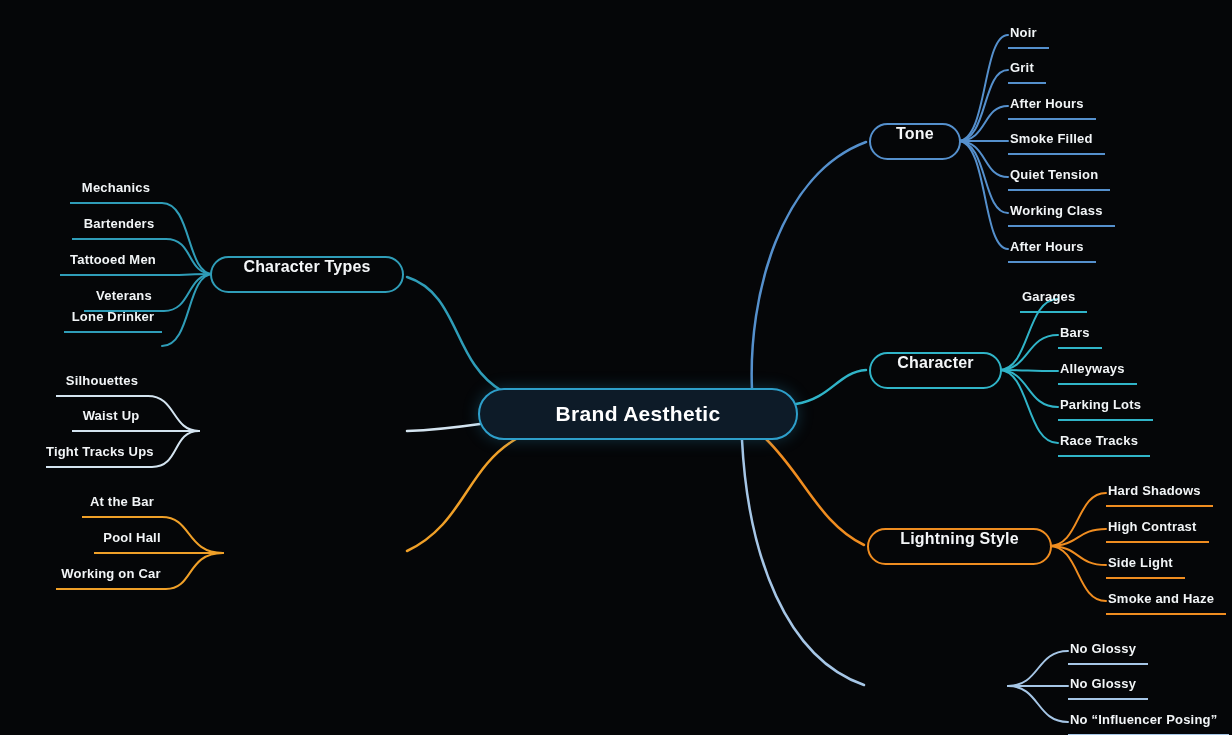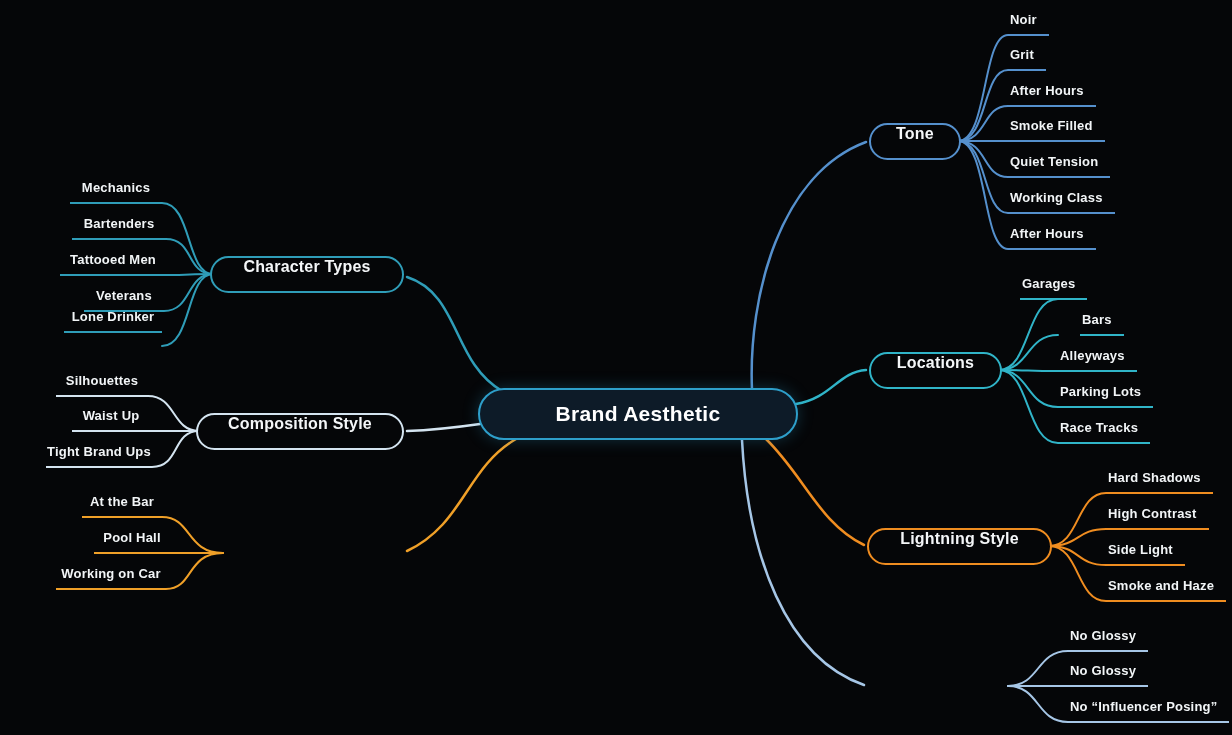--- a/index.html
+++ b/index.html
@@ -16,21 +16,21 @@
     font-size:21px;font-weight:700;letter-spacing:.3px;
     box-shadow:0 0 16px rgba(46,159,202,.28);cursor:pointer;}
 
   .branch{position:absolute;height:37px;box-sizing:border-box;display:flex;align-items:flex-start;
     justify-content:center;border:2px solid var(--c,#888);border-radius:19px;background:#050608;
     color:#f4f6f8;font-size:16px;font-weight:600;letter-spacing:.2px;cursor:pointer;}
 
   .leaf{position:absolute;box-sizing:border-box;color:#f2f5f7;font-size:13px;font-weight:600;
     letter-spacing:.2px;line-height:16px;padding-bottom:6px;white-space:nowrap;
     border-bottom:2px solid var(--c,#888);cursor:pointer;}
-  .leaf.right{padding-left:2px;padding-right:12px;text-align:right;}
+  .leaf.right{padding-left:2px;padding-right:12px;text-align:right;margin-top:13px;}
   .leaf.left{text-align:center;}
 </style>
 </head>
 <body>
 
 <div class="canvas">
 
   <svg class="wires" width="1232" height="735" aria-hidden="true">
 
     <path class="wire-main" d="M 752 390 C 748 296 780 174 866 142" style="--c: #5590cd;"></path>
@@ -80,42 +80,39 @@
   </svg>
 
   <div class="central" style="--c: #2e9fca;">
     <span>Brand Aesthetic</span>
   </div>
 
   <div class="branch" style="left: 869px; top: 123px; width: 92px; --c: #5590cd;">
     <span>Tone</span>
   </div>
   <div class="branch" style="left: 869px; top: 352px; width: 133px; --c: #30b4c8;">
-    <span>Locations</span>
+    <span>Character</span>
   </div>
   <div class="branch" style="left: 867px; top: 528px; width: 185px; --c: #f08d20;">
     <span>Lightning Style</span>
   </div>
   <div class="branch" style="left: 210px; top: 256px; width: 194px; --c: #2f9db8;">
     <span>Character Types</span>
-  </div>
-  <div class="branch" style="left: 196px; top: 413px; width: 208px; --c: #d4e4f0;">
-    <span>Composition Style</span>
   </div>
 
   <div class="leaf right" style="left: 1008px; top: 12px; --c: #5590cd;"><span>Noir</span></div>
   <div class="leaf right" style="left: 1008px; top: 47px; --c: #5590cd;"><span>Grit</span></div>
   <div class="leaf right" style="left: 1008px; top: 83px; --c: #5590cd;"><span>After Hours</span></div>
   <div class="leaf right" style="left: 1008px; top: 118px; --c: #5590cd;"><span>Smoke Filled</span></div>
   <div class="leaf right" style="left: 1008px; top: 154px; --c: #5590cd;"><span>Quiet Tension</span></div>
   <div class="leaf right" style="left: 1008px; top: 190px; --c: #5590cd;"><span>Working Class</span></div>
   <div class="leaf right" style="left: 1008px; top: 226px; --c: #5590cd;"><span>After Hours</span></div>
 
   <div class="leaf right" style="left: 1020px; top: 276px; --c: #30b4c8;"><span>Garages</span></div>
-  <div class="leaf right" style="left: 1080px; top: 312px; --c: #30b4c8;"><span>Bars</span></div>
+  <div class="leaf right" style="left: 1058px; top: 312px; --c: #30b4c8;"><span>Bars</span></div>
   <div class="leaf right" style="left: 1058px; top: 348px; --c: #30b4c8;"><span>Alleyways</span></div>
   <div class="leaf right" style="left: 1058px; top: 384px; --c: #30b4c8;"><span>Parking Lots</span></div>
   <div class="leaf right" style="left: 1058px; top: 420px; --c: #30b4c8;"><span>Race Tracks</span></div>
 
   <div class="leaf right" style="left: 1106px; top: 470px; --c: #f08d20;"><span>Hard Shadows</span></div>
   <div class="leaf right" style="left: 1106px; top: 506px; --c: #f08d20;"><span>High Contrast</span></div>
   <div class="leaf right" style="left: 1106px; top: 542px; --c: #f08d20;"><span>Side Light</span></div>
   <div class="leaf right" style="left: 1106px; top: 578px; --c: #f08d20;"><span>Smoke and Haze</span></div>
 
   <div class="leaf right" style="left: 1068px; top: 628px; --c: #a6c6e6;"><span>No Glossy</span></div>
@@ -123,19 +120,19 @@
   <div class="leaf right" style="left: 1068px; top: 699px; --c: #a6c6e6;"><span>No “Influencer Posing”</span></div>
 
   <div class="leaf left" style="left: 70px; top: 180px; width: 92px; --c: #2f9db8;"><span>Mechanics</span></div>
   <div class="leaf left" style="left: 72px; top: 216px; width: 94px; --c: #2f9db8;"><span>Bartenders</span></div>
   <div class="leaf left" style="left: 60px; top: 252px; width: 106px; --c: #2f9db8;"><span>Tattooed Men</span></div>
   <div class="leaf left" style="left: 84px; top: 288px; width: 80px; --c: #2f9db8;"><span>Veterans</span></div>
   <div class="leaf left" style="left: 64px; top: 309px; width: 98px; --c: #2f9db8;"><span>Lone Drinker</span></div>
 
   <div class="leaf left" style="left: 56px; top: 373px; width: 92px; --c: #d4e4f0;"><span>Silhouettes</span></div>
   <div class="leaf left" style="left: 72px; top: 408px; width: 78px; --c: #d4e4f0;"><span>Waist Up</span></div>
-  <div class="leaf left" style="left: 46px; top: 444px; width: 106px; --c: #d4e4f0;"><span>Tight Brand Ups</span></div>
+  <div class="leaf left" style="left: 46px; top: 444px; width: 106px; --c: #d4e4f0;"><span>Tight Tracks Ups</span></div>
 
   <div class="leaf left" style="left: 82px; top: 494px; width: 80px; --c: #f0a028;"><span>At the Bar</span></div>
   <div class="leaf left" style="left: 94px; top: 530px; width: 76px; --c: #f0a028;"><span>Pool Hall</span></div>
   <div class="leaf left" style="left: 56px; top: 566px; width: 110px; --c: #f0a028;"><span>Working on Car</span></div>
 
 </div>
 
 </body></html>

